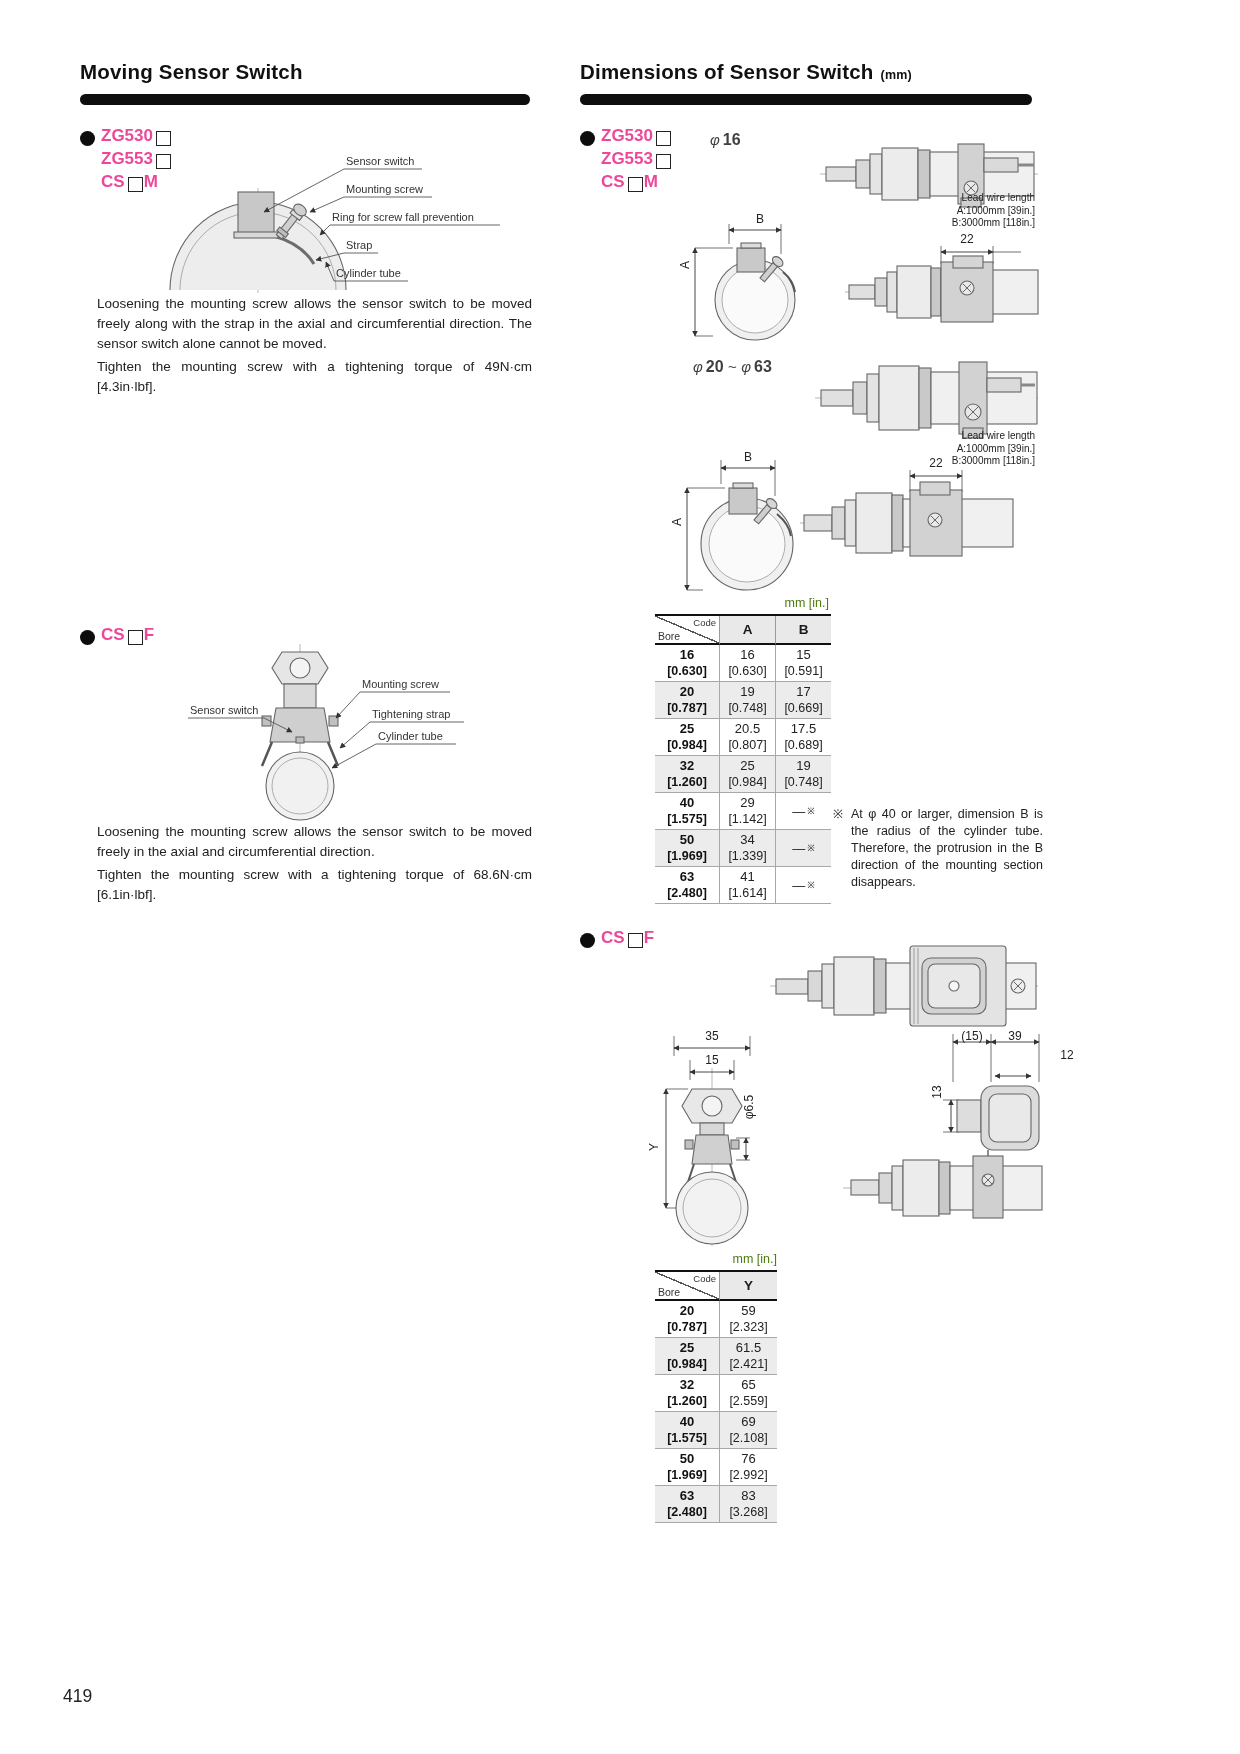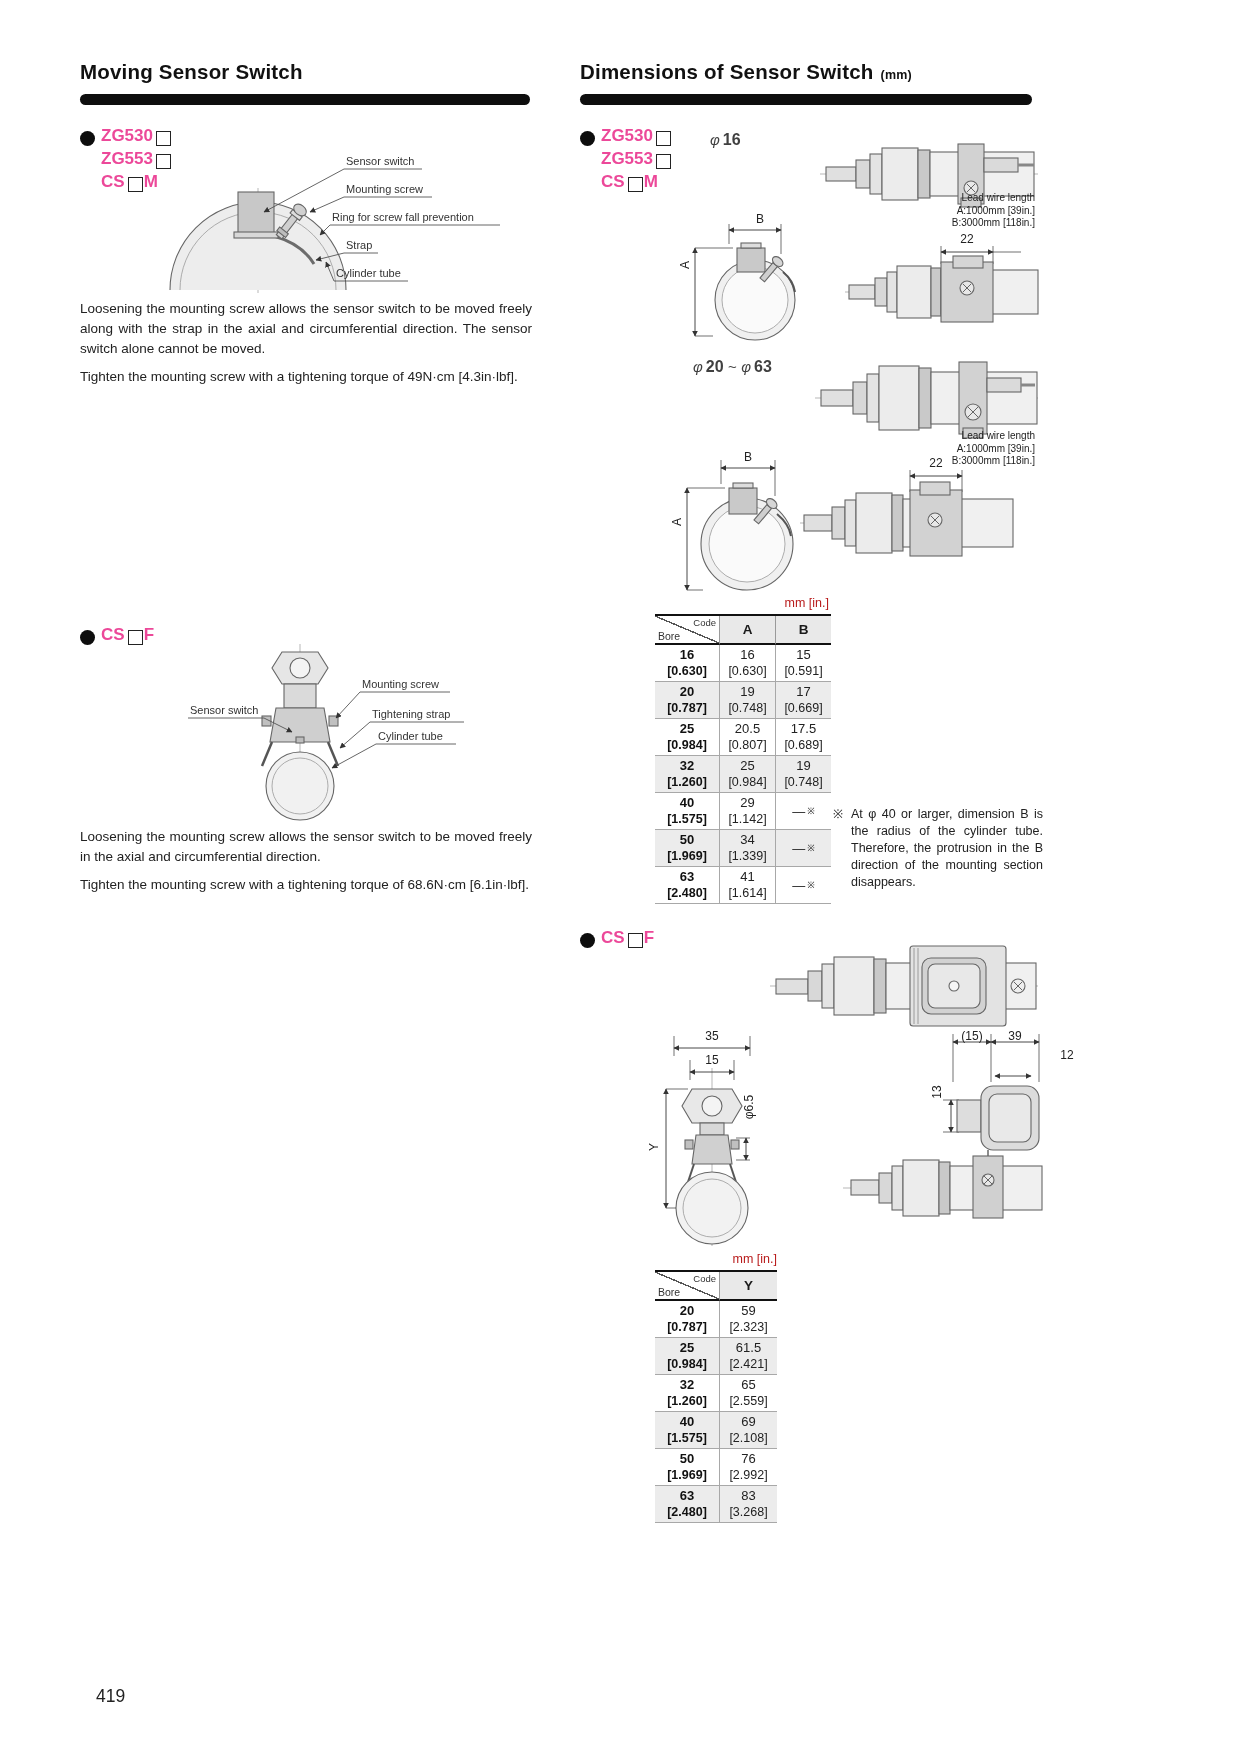--- a/index.html
+++ b/index.html
@@ -9,36 +9,36 @@
   h1.sec{margin:0;font-size:20.5px;font-weight:bold;letter-spacing:.2px;color:#111;}
   .unit-inline{font-size:12.5px;font-weight:bold;margin-left:7px;text-align:right;}
   .hbar{height:11px;background:#0e0e0e;border-radius:6px;}
   
   .mline{display:flex;align-items:flex-end;height:23px;font-size:17px;font-weight:bold;color:#ec4899;}
   .mline .ind{width:21px;flex:none;}
   .bigdot{width:15px;height:15px;border-radius:50%;background:#0d0d0d;flex:none;margin-right:6px;}
   .mbox{display:inline-block;width:13px;height:13px;border:1.7px solid #222;margin:0 1px 0 3px;flex:none;}
   
   .bullets{font-size:13.5px;line-height:20px;text-align:justify;color:#222;}
-  .bitem{display:flex;margin:0 0 3px 0;flex-direction:column;}
+  .bitem{display:flex;margin:0 0 3px 0;}
   .bmarkcol{width:17px;flex:none;padding-top:5px;}
   .bdot{width:10px;height:10px;border-radius:50%;background:#151515;}
   .btext{flex:1;}
   
   .cal{font-size:11px;fill:#333;font-family:"Liberation Sans",sans-serif;}
   
   .dim{position:absolute;font-size:12px;color:#222;text-align:center;white-space:nowrap;}
   .vdim{position:absolute;font-size:12px;color:#222;white-space:nowrap;transform:rotate(-90deg);}
   .phisym{font-style:italic;font-size:15px;font-weight:normal;}
   .phival{font-weight:bold;font-size:16px;margin-left:3px;}
   .borelabel{color:#404040;}
   
   .leadnote{font-size:10px;line-height:12.5px;text-align:right;color:#222;}
   
-  .unitlabel{position:absolute;font-size:12.5px;color:#b91c1c;text-align:right;}
+  .unitlabel{position:absolute;font-size:12.5px;color:#4d7c0f;text-align:right;}
   .dtable{position:absolute;display:grid;border-top:2px solid #111;}
   .dt-h{background:#e9e9e9;font-weight:bold;font-size:13.5px;display:flex;align-items:center;justify-content:center;
         border-bottom:2.5px solid #111;border-left:1px solid #9a9a9a;height:27px;}
   .dt-corner{position:relative;background:#fff;border-bottom:2.5px solid #111;height:27px;
         background-image:linear-gradient(to top right,transparent calc(50% - .7px),#555 calc(50% - .7px),#555 calc(50% + .7px),transparent calc(50% + .7px));}
   .dt-corner .ctop{position:absolute;top:1px;right:3px;font-size:9.5px;color:#333;}
   .dt-corner .cbot{position:absolute;bottom:1px;left:3px;font-size:10.5px;color:#333;}
   .dt-td{height:36px;border-bottom:1px solid #a8a8a8;display:flex;flex-direction:column;justify-content:center;
          align-items:center;font-size:13px;line-height:16px;color:#222;}
   .dt-td.csep{border-left:1px solid #a8a8a8;}
@@ -590,15 +590,15 @@
     <div class="dt-td boldc s">
         <div>63</div>
         <div class="l2">[2.480]</div>
       </div>
     <div class="dt-td csep s">
         <div>83</div>
         <div class="l2">[3.268]</div>
       </div>
   </div>
 
-  <span class="pagenum" style="left:96px;top:1686px;">419</span>
+  <span class="pagenum" style="left:63px;top:1686px;">419</span>
 
 </div>
 
 </body></html>

